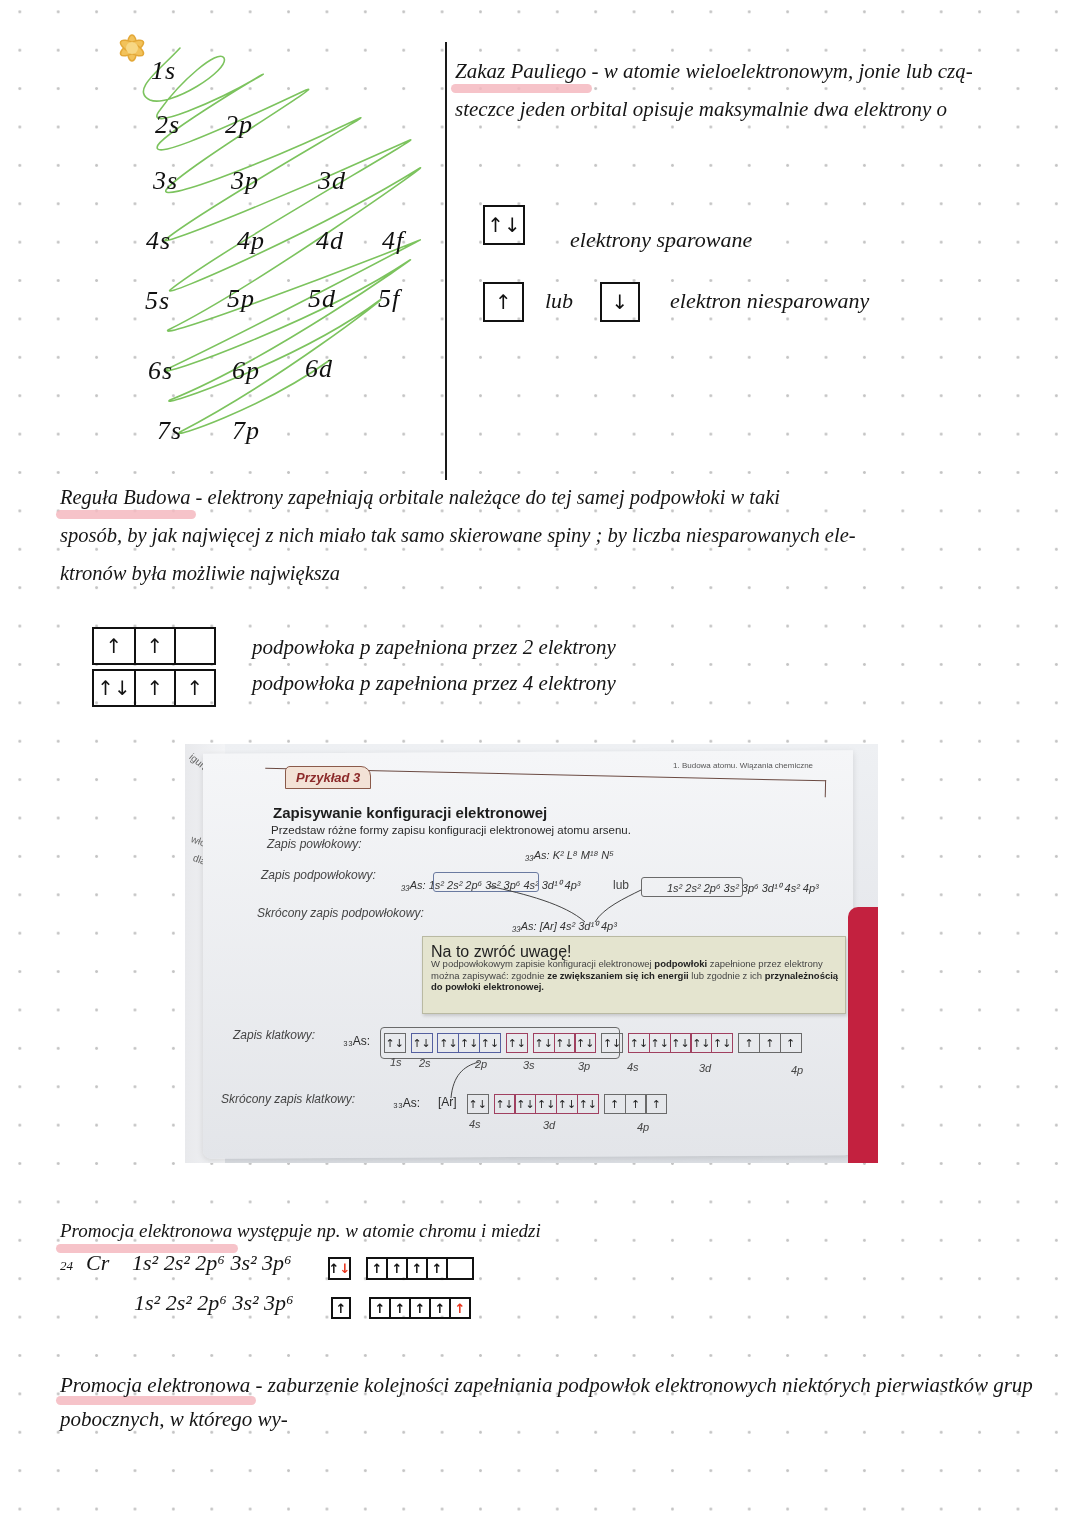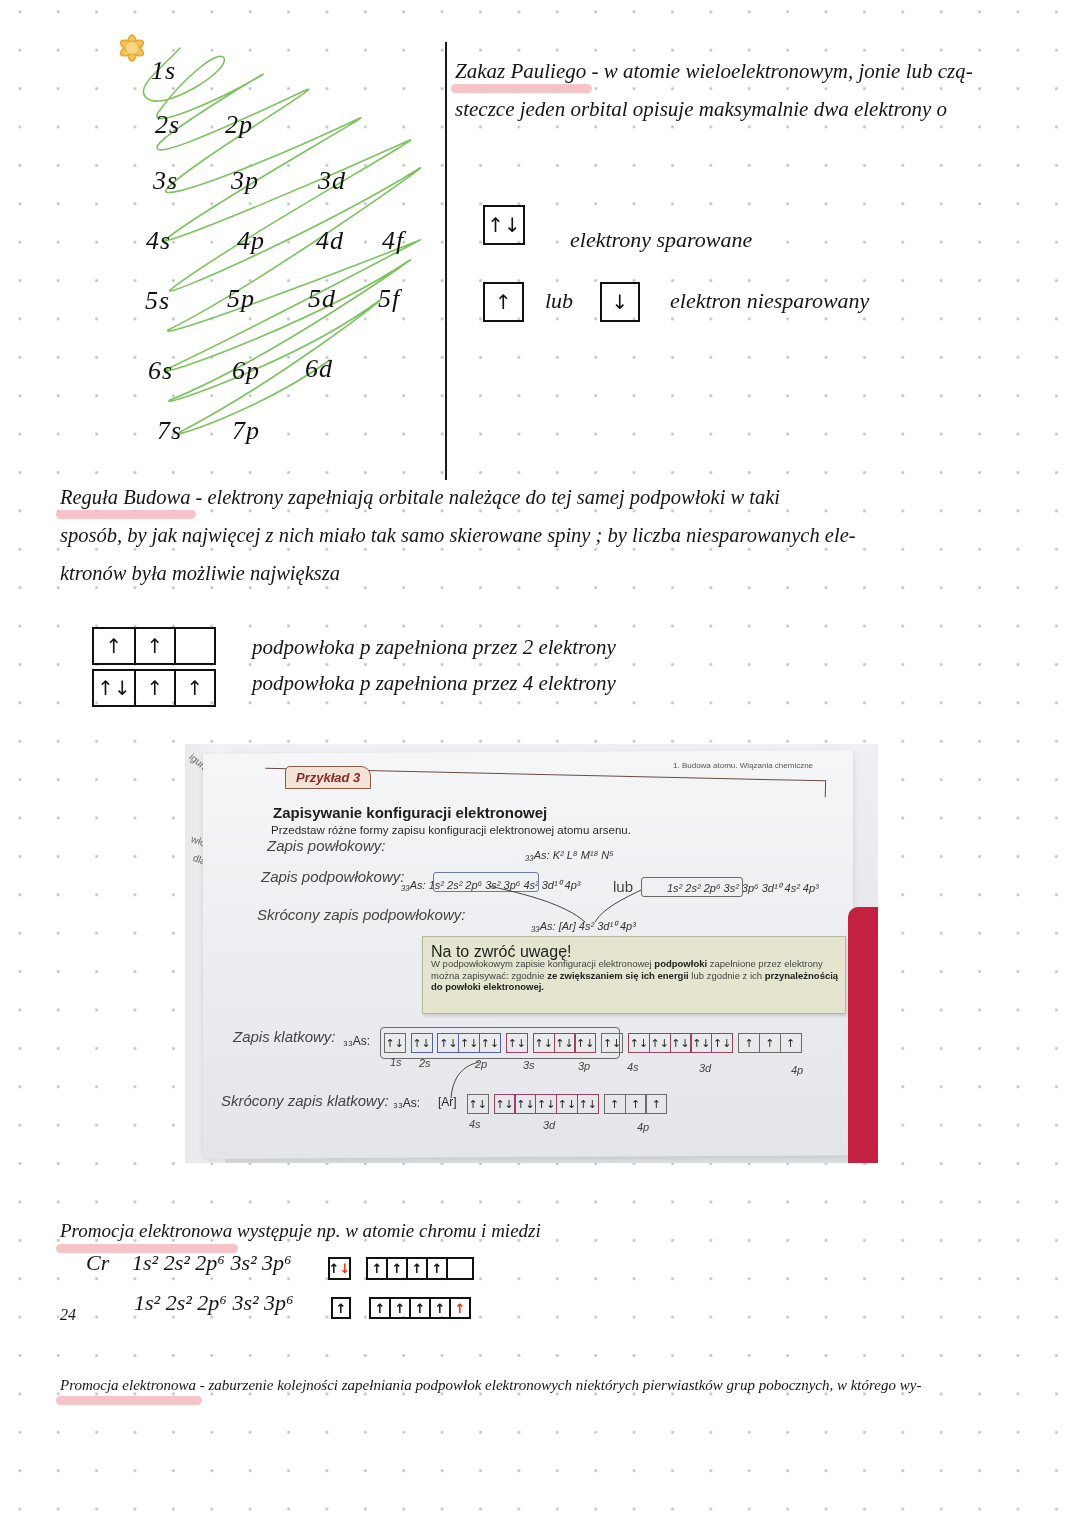--- a/index.html
+++ b/index.html
@@ -35,21 +35,21 @@
   .photo {
     position: absolute; left: 185px; top: 744px; width: 693px; height: 419px;
     background: linear-gradient(180deg, #eef0f3 0%, #e7e9ed 40%, #dcdfe4 100%);
     overflow: hidden;
   }
   .photo .page { position: absolute; left: 18px; top: 8px; width: 650px; height: 405px; background: linear-gradient(180deg,#f5f6f8,#e3e5e9); border-radius: 0 0 8px 8px; box-shadow: 0 2px 6px rgba(0,0,0,.12); transform: skewY(-0.3deg);}
   .photo .leftpage { position:absolute; left:0; top:0; width:40px; height:419px; background: linear-gradient(90deg,#e8e9ec,#f3f4f6); }
   .photo .leftpage span { position:absolute; font-size: 10px; color:#666; font-family:"Liberation Sans",sans-serif; }
   .photo .redtab { position:absolute; right: 0; top: 163px; width: 30px; height: 256px; background:#c3213f; border-radius: 10px 0 0 0; }
   .tb { position: absolute; font-family: "Liberation Sans", sans-serif; color: #2b2b2b; white-space: nowrap; }
-  .tb.sm { font-size: 15px; color: #444; font-style: italic; }
+  .tb.sm { font-size: 12px; color: #444; font-style: italic; }
   .tb.hdr { font-size: 8px; color: #555; }
   .tb.title { font-size: 15px; font-weight: bold; color: #1d1d1d; }
   .tb.sub { font-size: 11.5px; color: #2b2b2b; }
   .tb.formula { font-size: 11px; font-style: italic; color: #333; }
   .przyklad { position:absolute; left: 100px; top: 22px; padding: 3px 10px; background:#f3e2d6; border:1px solid #8a5a4a; border-radius: 5px 10px 0 0; color:#8c2a2a; font-family:"Liberation Sans",sans-serif; font-weight:bold; font-size:13px; font-style: italic; }
   .przyline { position:absolute; left: 80px; top: 30px; width: 560px; height: 16px; border-top: 1.5px solid #6b4a42; border-right: 1.5px solid #6b4a42; transform: rotate(1.3deg); }
   .uwaga { position:absolute; left: 237px; top: 192px; width: 422px; height: 76px; background:#e4e4cf; border: 1px solid #b9b9a2; box-shadow: 1px 2px 3px rgba(0,0,0,.15); }
   .uwaga .t { position:absolute; left:8px; top:6px; font-family:"Liberation Sans",sans-serif; font-weight:normal; font-size:16px; color:#222; }
   .uwaga .b { position:absolute; left:8px; top:21px; width:410px; font-family:"Liberation Sans",sans-serif; font-size:9.5px; line-height:11.5px; color:#444; }
   .uwaga b { color:#222; }
@@ -159,21 +159,21 @@
   <div class="tb formula" style="left:340px;top:105px;color:#333">₃₃As:  K² L⁸ M¹⁸ N⁵</div>
 
   <div class="tb sm" style="left:76px;top:124px">Zapis podpowłokowy:</div>
   <div class="tb formula" style="left:213px;top:132px;padding:1px 3px;">₃₃As:  1s² 2s² 2p⁶ 3s² 3p⁶ 4s² 3d¹⁰ 4p³</div>
   <div style="position:absolute;left:248px;top:128px;width:104px;height:18px;border:1px solid #6a7aa0;border-radius:3px;"></div>
   <div class="tb sm" style="left:428px;top:134px;font-style:normal">lub</div>
   <div class="tb formula" style="left:460px;top:136px;margin-left:22px;">1s² 2s² 2p⁶ 3s² 3p⁶ 3d¹⁰ 4s² 4p³</div>
   <div style="position:absolute;left:456px;top:133px;width:100px;height:18px;border:1px solid #6a6a6a;border-radius:3px;"></div>
 
   <div class="tb sm" style="left:72px;top:162px">Skrócony zapis podpowłokowy:</div>
-  <div class="tb formula" style="left:346px;top:174px">₃₃As:  [Ar] 4s² 3d¹⁰ 4p³</div>
+  <div class="tb formula" style="left:327px;top:174px">₃₃As:  [Ar] 4s² 3d¹⁰ 4p³</div>
   <svg style="position:absolute;left:300px;top:140px;width:160px;height:42px" viewBox="0 0 160 42">
     <path d="M4 2 C 40 10, 80 20, 100 38" fill="none" stroke="#444" stroke-width="1"></path>
     <path d="M156 6 C 140 14, 118 24, 110 38" fill="none" stroke="#444" stroke-width="1"></path>
   </svg>
 
   <div class="uwaga">
     <div class="t">Na to zwróć uwagę!</div>
     <div class="b">
       <span>W podpowłokowym zapisie konfiguracji elektronowej </span><b>podpowłoki</b><span> zapełnione przez elektrony można zapisywać: zgodnie </span><b>ze zwiększaniem się ich energii</b><span> lub zgodnie z ich </span><b>przynależnością do powłoki elektronowej.</b>
     </div>
@@ -257,21 +257,21 @@
     <span style="left:358px;top:375px">3d</span>
     <span style="left:452px;top:377px">4p</span>
   </div>
 </figure>
 
 <section>
   <div class="para hand" style="left:60px;top:1212px;font-size:19px;">
     <span class="hl">Promocja elektronowa</span><span> występuje np. w atomie chromu i miedzi</span>
   </div>
 
-  <div class="abs hand" style="left:60px;top:1258px;font-size:16px;margin-top:48px;">24</div>
+  <div class="abs hand" style="left:60px;top:1258px;font-size:13px;">24</div>
   <div class="abs hand" style="left:86px;top:1250px;font-size:22px;">Cr</div>
   <div class="abs hand" style="left:132px;top:1250px;font-size:22px;">1s² 2s² 2p⁶ 3s² 3p⁶</div>
   <div class="abs hand" style="left:134px;top:1290px;font-size:22px;">1s² 2s² 2p⁶ 3s² 3p⁶</div>
 
   <div class="row-boxes" style="left:328px;top:1257px;height:19px;">
     <div class="c" style="width:19px;font-size:13px;font-weight:bold">
         <span>↑</span>
         <span class="red">↓</span>
       </div>
   </div>
@@ -289,16 +289,16 @@
   <div class="row-boxes" style="left:369px;top:1297px;height:18px;">
     <div class="c" style="width:18px;font-size:13px;font-weight:bold">↑</div>
     <div class="c" style="width:18px;font-size:13px;font-weight:bold">↑</div>
     <div class="c" style="width:18px;font-size:13px;font-weight:bold">↑</div>
     <div class="c" style="width:18px;font-size:13px;font-weight:bold">↑</div>
     <div class="c red" style="width:18px;font-size:13px;font-weight:bold">↑</div>
   </div>
 </section>
 
 <section>
-  <div class="para hand" style="left:60px;top:1368px;width:990px;font-size:15px;line-height:34px;font-style:italic;">
+  <div class="para hand" style="left:60px;top:1368px;width:990px;font-size:21px;line-height:34px;font-style:italic;">
     <span class="hl">Promocja elektronowa</span><span> - zaburzenie kolejności zapełniania podpowłok elektronowych niektórych pierwiastków grup pobocznych, w którego wy-</span><br>
   </div>
 </section>
 
 </body></html>

